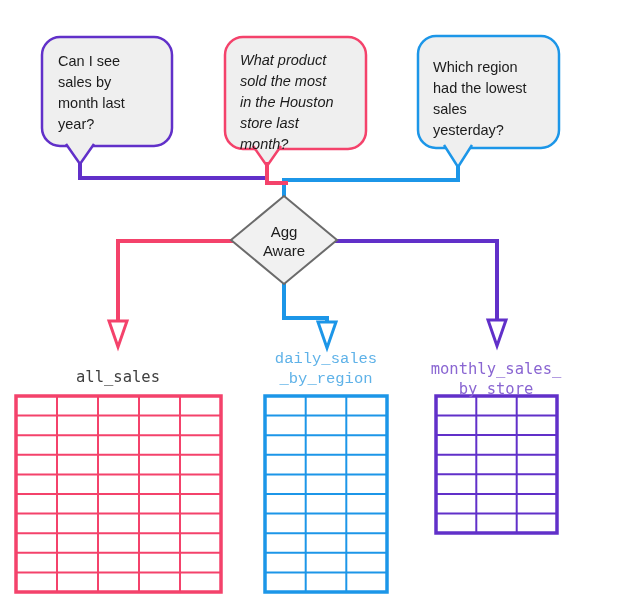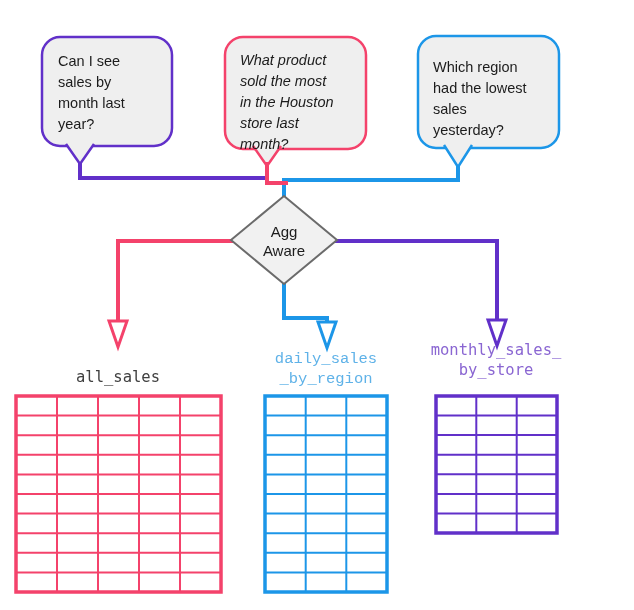--- a/index.html
+++ b/index.html
@@ -114,15 +114,15 @@
 had the lowest
 sales
 yesterday?</div>
 
   <div class="txt diamond-label" style="left:234px; top:222px; width:100px;">Agg
 Aware</div>
 
   <div class="txt table-label" style="left: 18px; top: 367px; width: 200px; color: #404040;">all_sales</div>
   <div class="txt table-label" style="left: 246px; top: 349px; width: 160px; color: rgb(95, 178, 232); font-family: Liberation Mono, monospace;">daily_sales
 _by_region</div>
-  <div class="txt table-label" style="left: 416px; top: 340px; width: 160px; color: rgb(138, 102, 210);">monthly_sales_
+  <div class="txt table-label" style="left: 416px; top: 359px; width: 160px; color: rgb(138, 102, 210);">monthly_sales_
 by_store</div>
 </div>
 
 </body></html>

